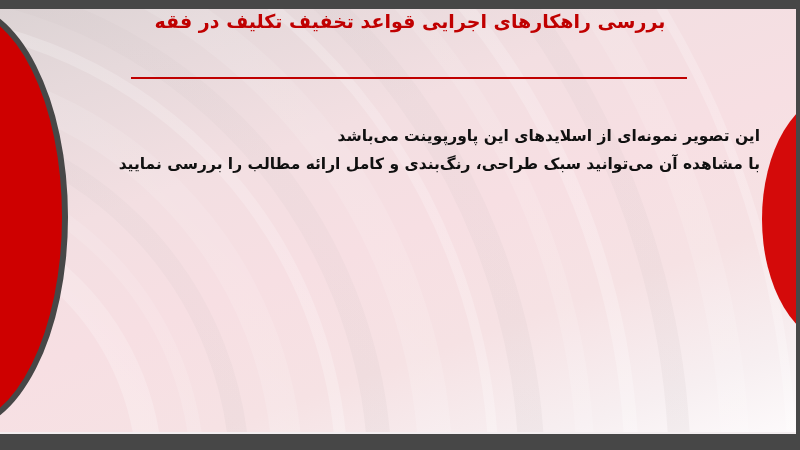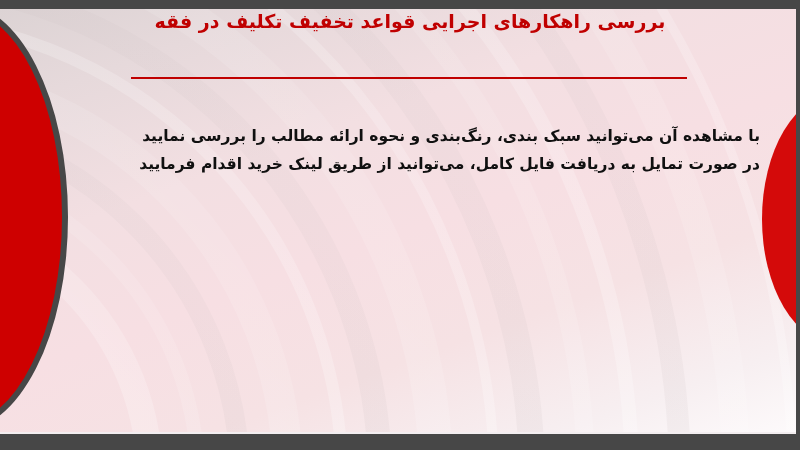--- a/index.html
+++ b/index.html
@@ -190,22 +190,22 @@
   </div>
 
   <div class="oval-left"></div>
 
   <div class="title-block">
     <div class="title-line">بررسی راهکارهای اجرایی قواعد تخفیف تکلیف در فقه</div>
   </div>
   <div class="title-rule"></div>
 
   <div class="body-block">
-    <div class="body-line">با مشاهده آن می‌توانید سبک بندی، رنگ‌بندی و نحوه ارائه مطالب را بررسی نمایید</div>
-    <div class="body-line">در صورت تمایل به دریافت فایل کامل، می‌توانید از طریق لینک خرید اقدام فرمایید</div>
+    <div class="body-line">این تصویر نمونه‌ای از اسلایدهای این پاورپوینت می‌باشد</div>
+    <div class="body-line">با مشاهده آن می‌توانید سبک طراحی، رنگ‌بندی و کامل ارائه مطالب را بررسی نمایید</div>
   </div>
 
   <div class="band-top"></div>
   <div class="hairline-bottom"></div>
   <div class="band-bottom"></div>
   <div class="band-right"></div>
 
 </div>
 
 </body></html>

